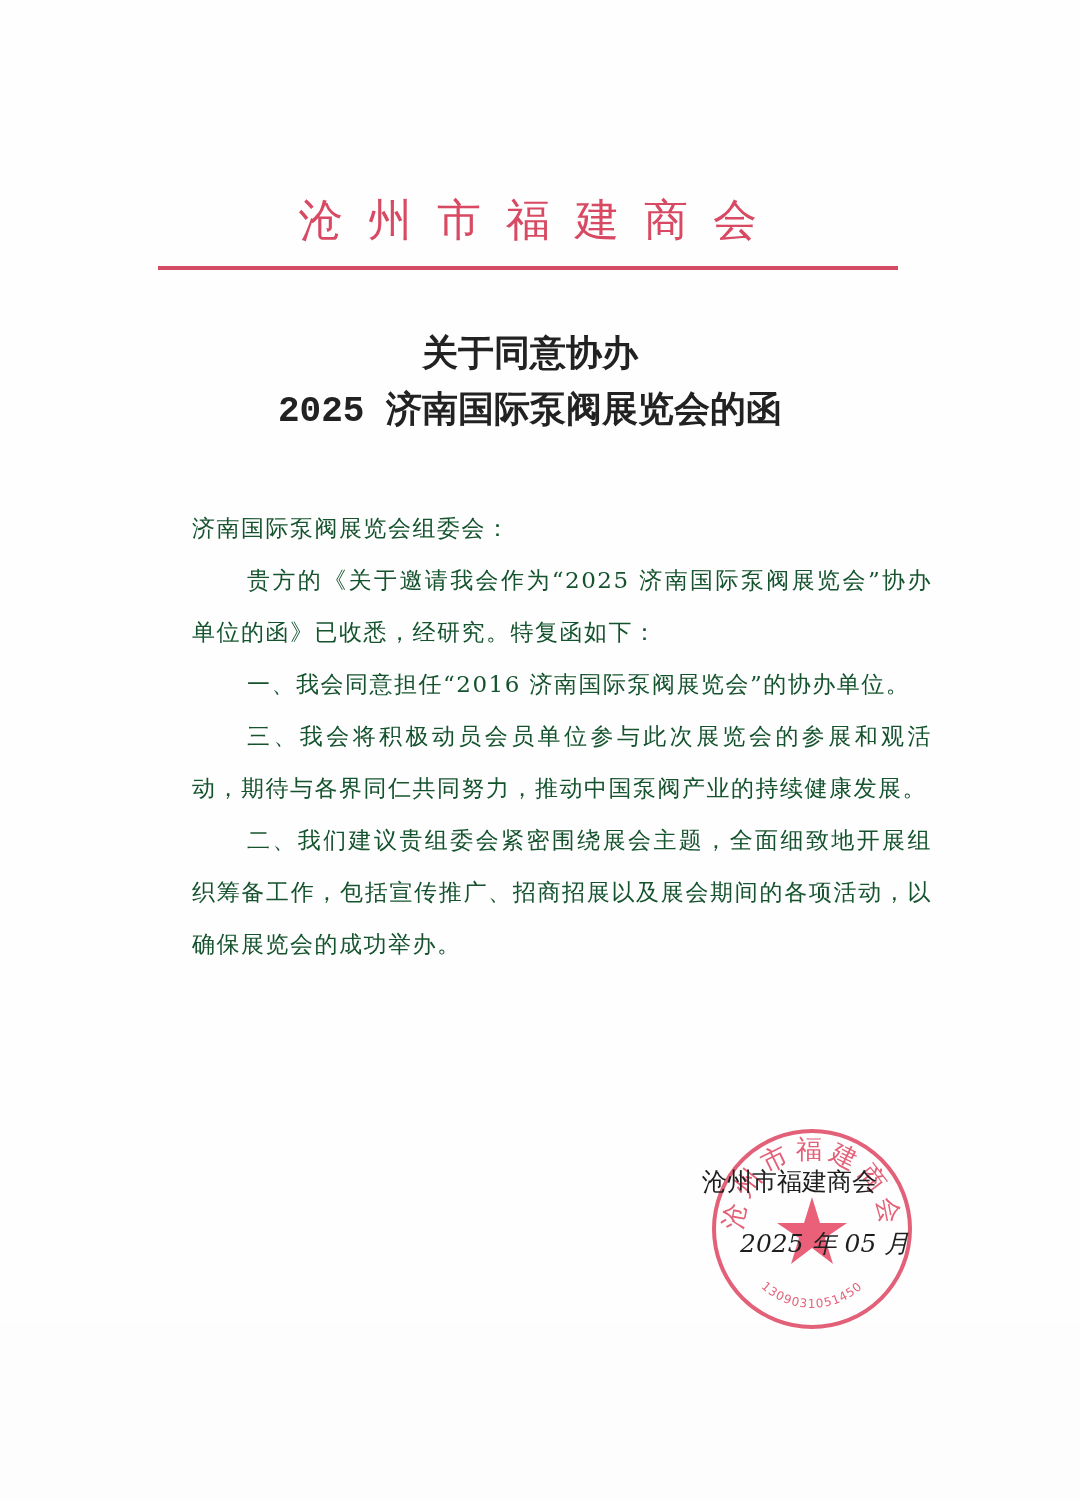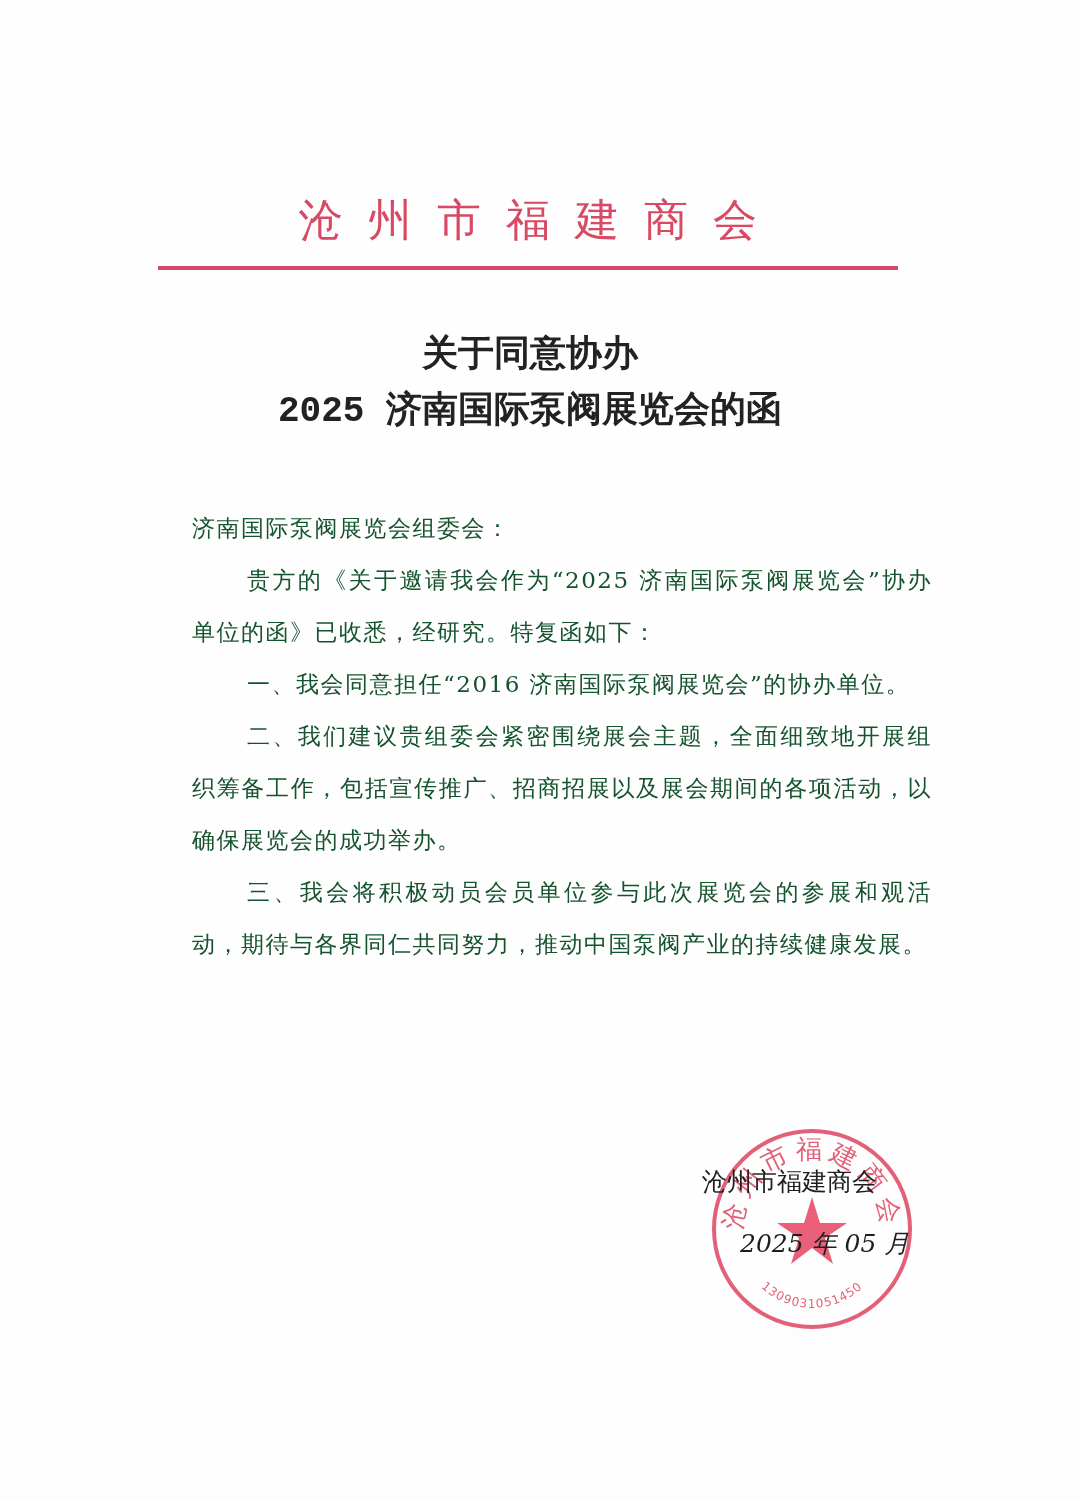--- a/index.html
+++ b/index.html
@@ -128,22 +128,22 @@
 
   <div class="doc-title">
     <div>关于同意协办</div>
     <div>2025 济南国际泵阀展览会的函</div>
   </div>
 
   <div class="body-text">
     <p>济南国际泵阀展览会组委会：</p>
     <p class="indent">贵方的《关于邀请我会作为“2025 济南国际泵阀展览会”协办单位的函》已收悉，经研究。特复函如下：</p>
     <p class="indent">一、我会同意担任“2016 济南国际泵阀展览会”的协办单位。</p>
+    <p class="indent">三、我会将积极动员会员单位参与此次展览会的参展和观活动，期待与各界同仁共同努力，推动中国泵阀产业的持续健康发展。</p>
     <p class="indent">二、我们建议贵组委会紧密围绕展会主题，全面细致地开展组织筹备工作，包括宣传推广、招商招展以及展会期间的各项活动，以确保展览会的成功举办。</p>
-    <p class="indent">三、我会将积极动员会员单位参与此次展览会的参展和观活动，期待与各界同仁共同努力，推动中国泵阀产业的持续健康发展。</p>
   </div>
 
   <div class="stamp">
     <svg viewBox="0 0 204 204" xmlns="http://www.w3.org/2000/svg">
       <defs>
         <path id="arcTop" d="M 34 118 A 70 70 0 1 1 170 118" fill="none"></path>
         <path id="arcBottom" d="M 42 150 A 74 74 0 0 0 162 150" fill="none"></path>
       </defs>
       <circle cx="102" cy="102" r="98" fill="none" stroke="#e0506a" stroke-width="4"></circle>
       <text font-family="DejaVu Sans, sans-serif" font-size="26" fill="#e0506a">

